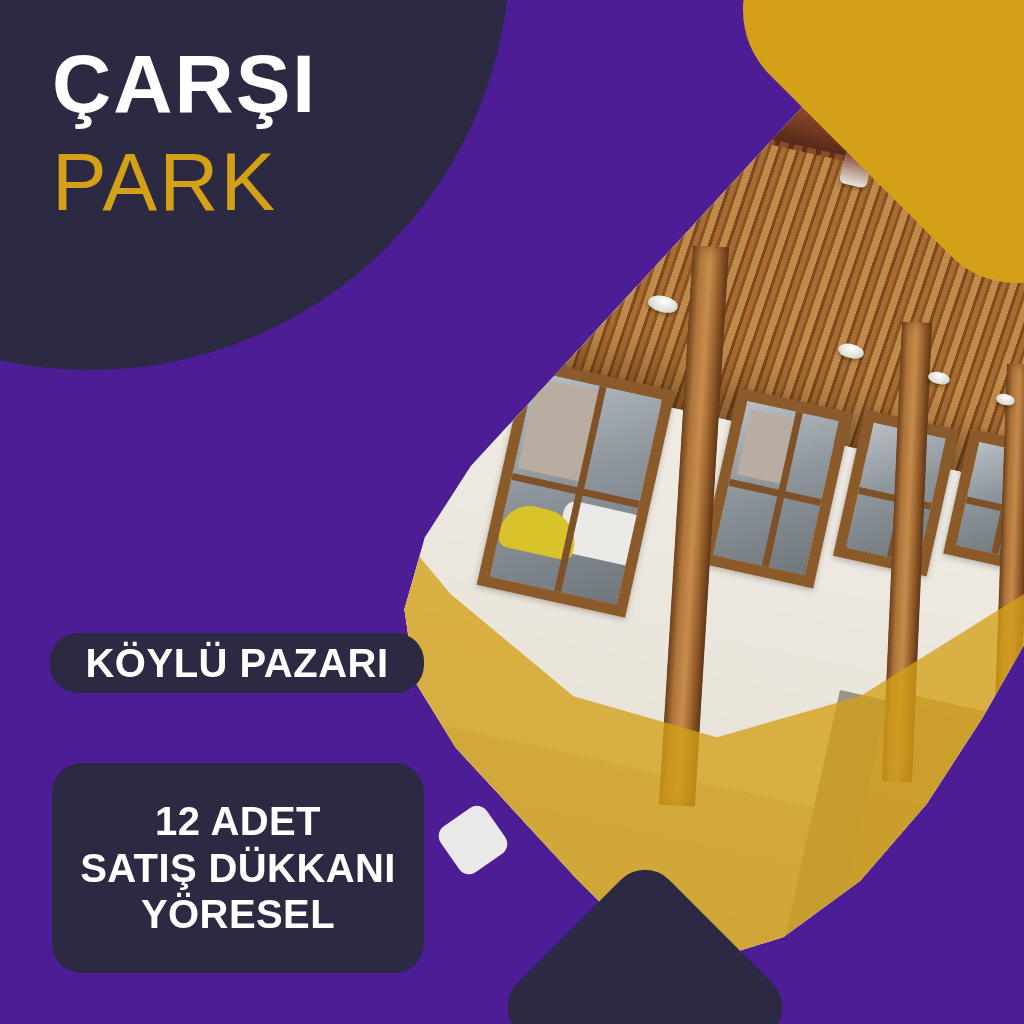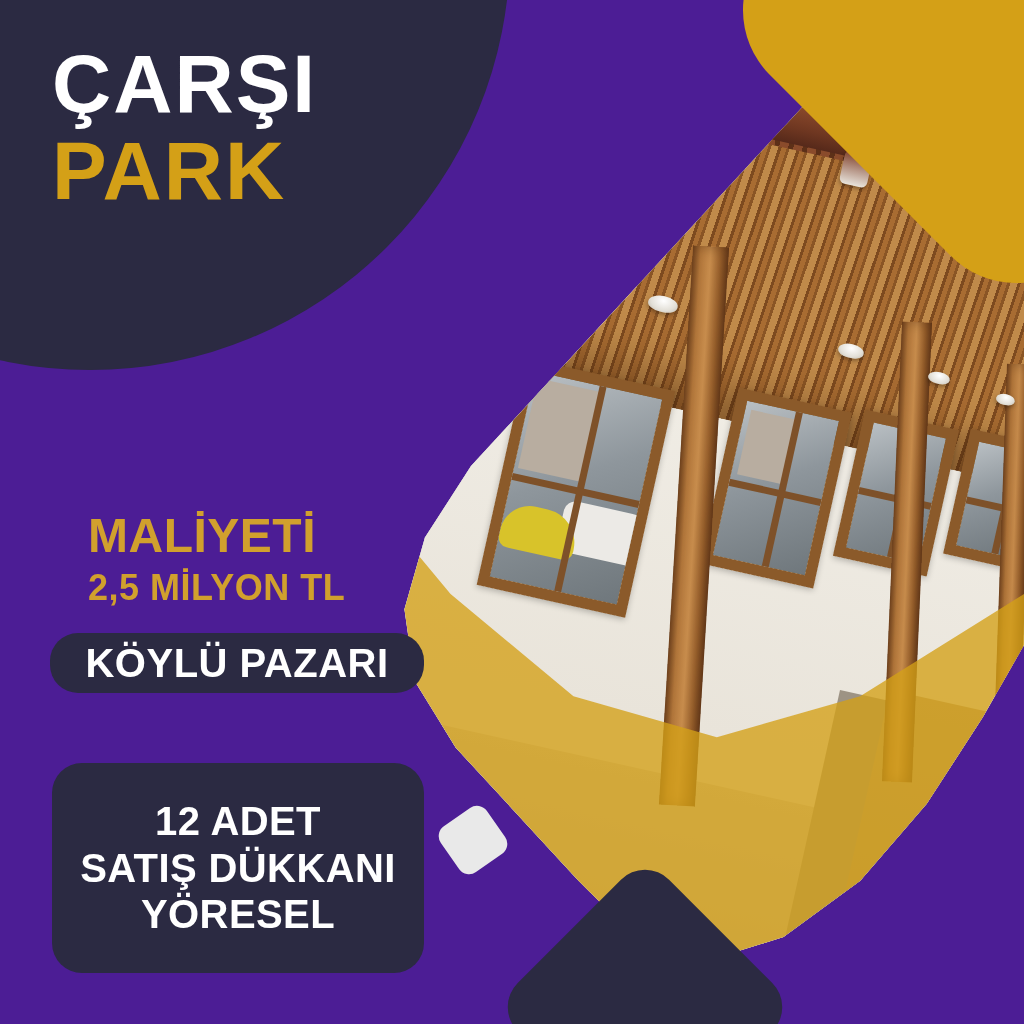--- a/index.html
+++ b/index.html
@@ -230,25 +230,25 @@
   .brand-line1 {
     font-size: 82px;
     font-weight: bold;
     color: #ffffff;
     letter-spacing: 2px;
     line-height: 1.02;
     margin: 0;
   }
   .brand-line2 {
     font-size: 82px;
-    font-weight: bold;
+    font-weight: normal;
     color: #d4a017;
     letter-spacing: 2px;
     line-height: 1.02;
-    margin: 3px 0 0 0;
+    margin: 14px 0 0 0;
   }
 
   
   .cost-block {
     position: absolute;
     left: 88px; top: 512px;
     z-index: 6;
   }
   .cost-title {
     font-size: 48px;
@@ -398,24 +398,20 @@
 
   <div class="navy-blob">
     <div class="navy-blob-fill"></div>
   </div>
 
   <div class="brand">
     <div class="brand-line1">ÇARŞI</div>
     <div class="brand-line2">PARK</div>
   </div>
 
-  <div class="cost-block">
-    <div class="cost-title">MALİYETİ</div>
-    <div class="cost-amount">2,5 MİLYON TL</div>
-  </div>
 
   <div class="pill-market">
     <span class="pill-market-text">KÖYLÜ PAZARI</span>
   </div>
 
   <div class="card-shops">
     <div class="card-shops-line">12 ADET</div>
     <div class="card-shops-line">SATIŞ DÜKKANI</div>
     <div class="card-shops-line">YÖRESEL</div>
   </div>

